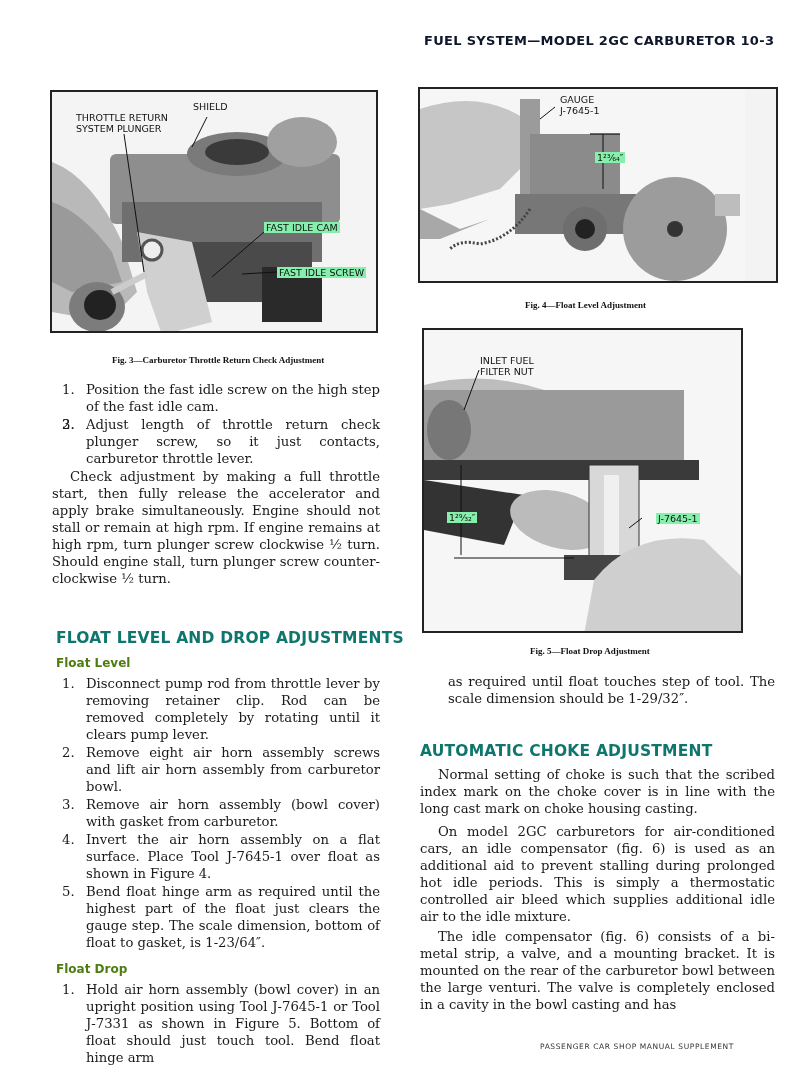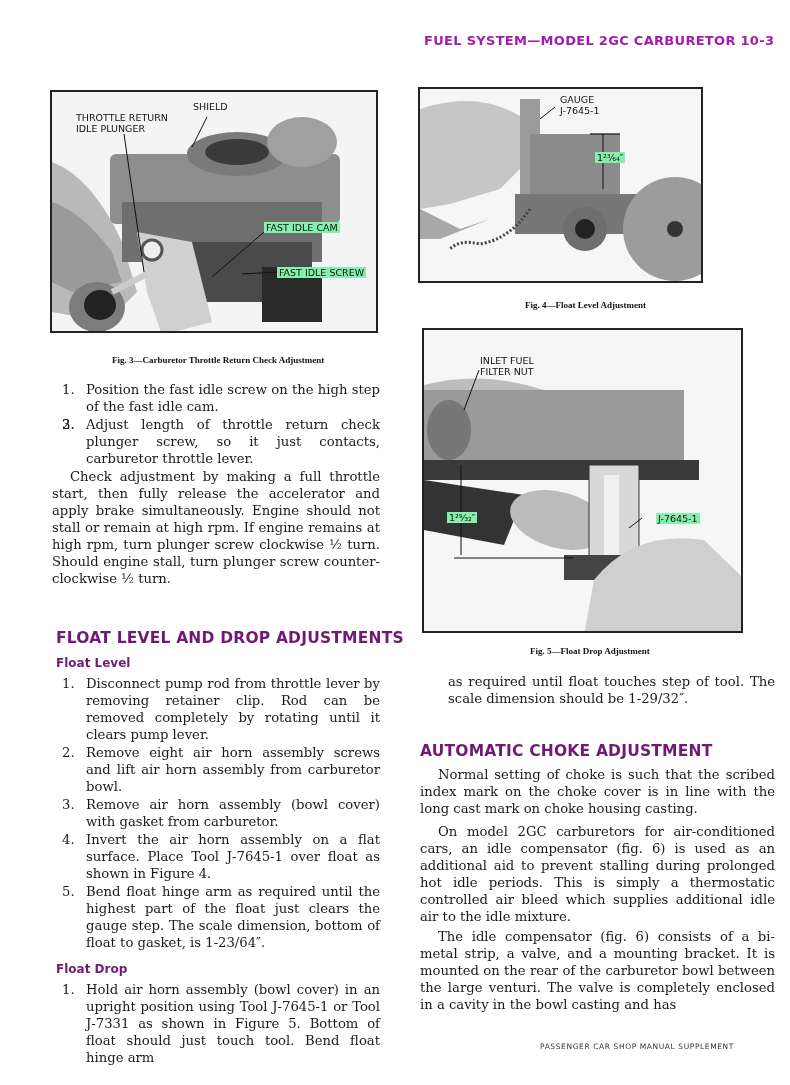--- a/index.html
+++ b/index.html
@@ -1,20 +1,20 @@
 <!DOCTYPE html>
 <html><head>
 <meta charset="utf-8">
 <style>
   html, body { margin: 0; padding: 0; background: #ffffff; }
   body { width: 790px; height: 1085px; position: relative; overflow: hidden; color: #1a1a1a; }
   .page-header {
     position: absolute; left: 424px; top: 33px;
     font-family: "DejaVu Sans", sans-serif; font-weight: bold; font-size: 13px;
-    letter-spacing: 0.3px; color: #a21caf; white-space: nowrap;
+    letter-spacing: 0.3px; color: #0f172a; white-space: nowrap;
   }
   .figure {
     position: absolute; border: 2px solid #222; background: #f3f3f3; overflow: hidden; box-sizing: border-box;
   }
   .photo { position: absolute; inset: 0; }
   .callout {
     position: absolute; font-family: "DejaVu Sans", sans-serif; font-size: 9.5px; color: #111;
     line-height: 11px; white-space: nowrap; background: rgba(255,255,255,0.0);
   }
   .callout.box { background: #86efac; padding: 0 2px; }
@@ -25,24 +25,24 @@
   .col { position: absolute; font-family: "DejaVu Serif", serif; font-size: 13.2px; line-height: 17px; color: #1a1a1a; }
   .col-left { left: 58px; width: 322px; }
   .col-right { left: 420px; width: 355px; }
   ol.steps { margin: 0; padding: 0; list-style: none; }
   ol.steps li { position: relative; padding-left: 28px; text-align: justify; margin-bottom: 1px; }
   ol.steps li .num { position: absolute; left: 4px; top: 0; }
   p.para { margin: 0 0 3px 0; text-indent: 18px; text-align: justify; }
   p.para.noindent { text-indent: 0; padding-left: 28px; }
   h2.section {
     font-family: "DejaVu Sans", sans-serif; font-weight: bold; font-size: 15.5px;
-    margin: 0; letter-spacing: 0.2px; white-space: nowrap; color: #701a75;
+    margin: 0; letter-spacing: 0.2px; white-space: nowrap; color: #0f766e;
   }
   h3.subsection {
-    font-family: "DejaVu Sans", sans-serif; font-weight: bold; font-size: 12px; margin: 0; color: #701a75;
+    font-family: "DejaVu Sans", sans-serif; font-weight: bold; font-size: 12px; margin: 0; color: #4d7c0f;
   }
   .footer {
     position: absolute; left: 540px; top: 1042px;
     font-family: "DejaVu Sans", sans-serif; font-size: 7.5px; letter-spacing: 0.6px; color: #333; white-space: nowrap;
   }
 </style>
 </head>
 <body>
 
 <div class="page-header">FUEL SYSTEM—MODEL 2GC CARBURETOR 10-3</div>
@@ -64,27 +64,27 @@
     <ellipse cx="45" cy="215" rx="28" ry="25" fill="#7c7c7c"></ellipse>
     <ellipse cx="48" cy="213" rx="16" ry="15" fill="#222"></ellipse>
     <line x1="60" y1="200" x2="95" y2="182" stroke="#ccc" stroke-width="6"></line>
     <line x1="72" y1="42" x2="92" y2="180" stroke="#111" stroke-width="1"></line>
     <line x1="155" y1="25" x2="140" y2="55" stroke="#111" stroke-width="1"></line>
     <line x1="212" y1="140" x2="160" y2="185" stroke="#111" stroke-width="1"></line>
     <line x1="225" y1="180" x2="190" y2="182" stroke="#111" stroke-width="1"></line>
   </svg>
   <div class="callout" style="left:141px; top:9px;">SHIELD</div>
   <div class="callout" style="left:24px; top:20px;">THROTTLE RETURN</div>
-  <div class="callout" style="left:24px; top:31px;">IDLE PLUNGER</div>
+  <div class="callout" style="left:24px; top:31px;">SYSTEM PLUNGER</div>
   <div class="callout box" style="left:212px; top:130px;">FAST IDLE CAM</div>
   <div class="callout box" style="left:225px; top:175px;">FAST IDLE SCREW</div>
 </div>
 <div class="caption" style="left:92px; top:355px;">Fig. 3—Carburetor Throttle Return Check Adjustment</div>
 
-<div class="figure" style="left:418px; top:87px; width:285px; height:196px;">
+<div class="figure" style="left:418px; top:87px; width:360px; height:196px;">
   <svg class="photo" width="325" height="196" viewBox="0 0 325 196">
     <rect width="325" height="196" fill="#f6f6f6"></rect>
     <path d="M0 20 Q60 0 105 30 L110 70 L80 100 L30 115 L0 120 Z" fill="#c6c6c6"></path>
     <path d="M0 120 L40 140 L70 130 L20 150 L0 150 Z" fill="#a8a8a8"></path>
     <rect x="100" y="10" width="20" height="100" fill="#9b9b9b"></rect>
     <rect x="110" y="45" width="90" height="70" fill="#8b8b8b"></rect>
     <rect x="95" y="105" width="130" height="40" fill="#777"></rect>
     <circle cx="165" cy="140" r="22" fill="#6e6e6e"></circle>
     <circle cx="165" cy="140" r="10" fill="#222"></circle>
     <circle cx="255" cy="140" r="52" fill="#9c9c9c"></circle>

